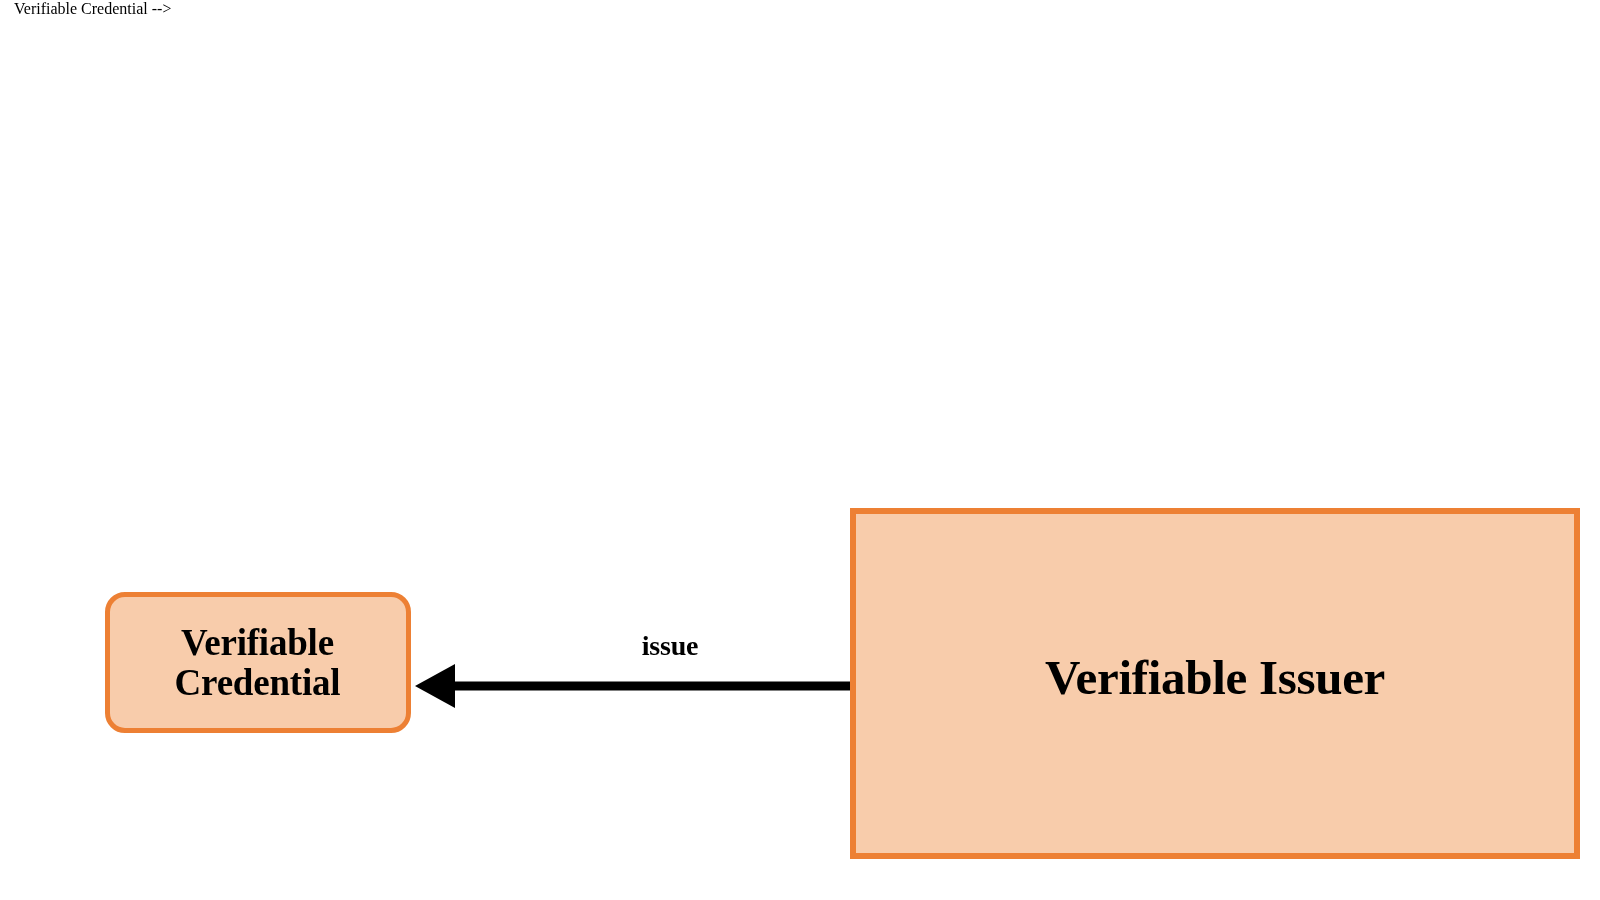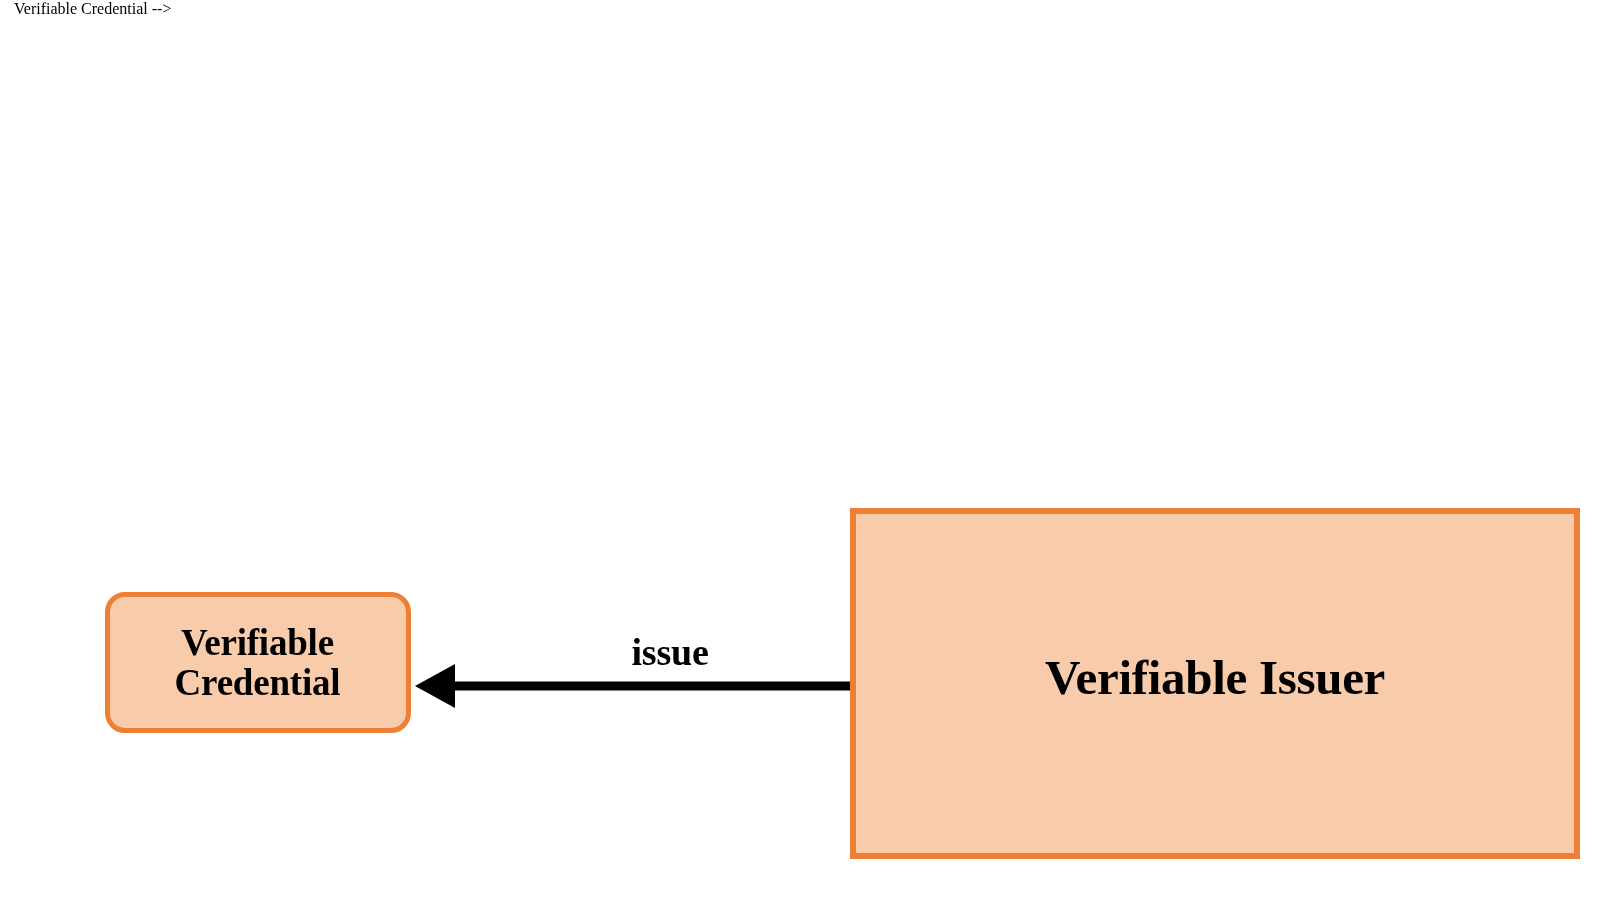--- a/index.html
+++ b/index.html
@@ -83,21 +83,21 @@
   }
   #edge-issue .edge-arrowhead {
     fill: #000000;
     stroke: none;
   }
 
   .edge-label {
     position: absolute;
     color: #000000;
     font-weight: bold;
-    font-size: 38px;
+    font-size: 28px;
     white-space: nowrap;
     letter-spacing: -0.2px;
   }
   #edge-label-issue {
     left: 670px;
     top: 630px;
     transform: translateX(-50%);
   }
 </style>
 </head>

